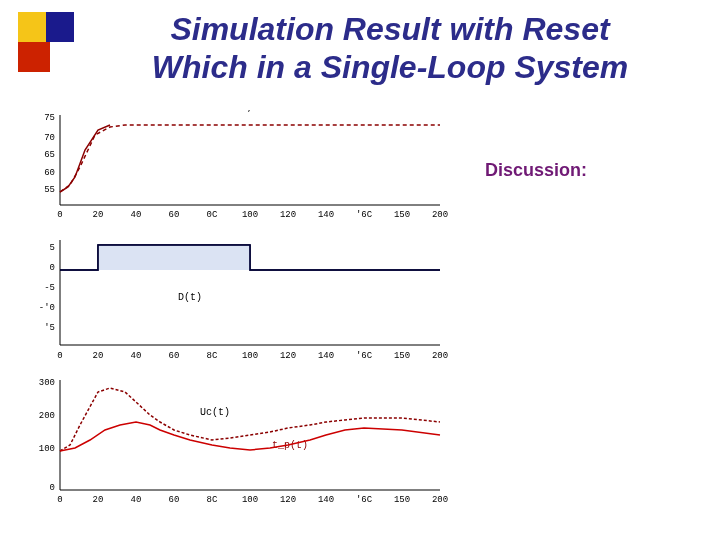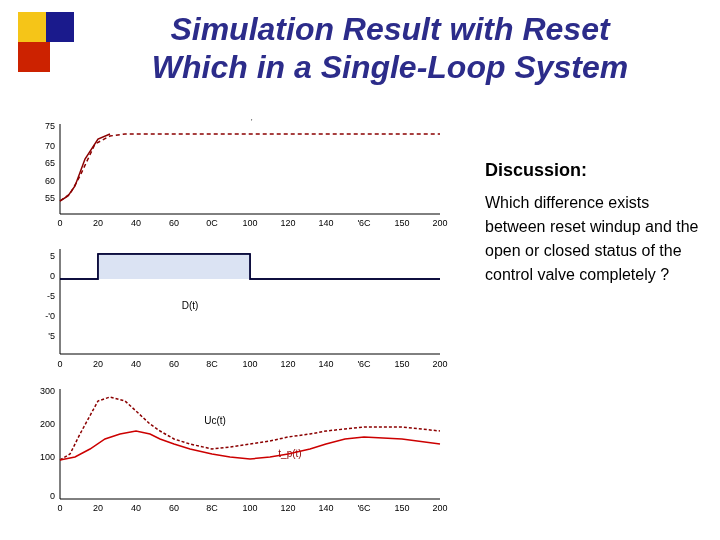--- a/index.html
+++ b/index.html
@@ -33,38 +33,39 @@
       font-weight: bold;
       color: #2c2c8a;
       font-style: italic;
       line-height: 1.2;
       text-align: center;
     }
 
     
     .charts-area {
       position: absolute;
-      top: 119px;
+      top: 110px;
       left: 15px;
       width: 460px;
       height: 400px;
+      font-family: Liberation Mono, monospace;
     }
 
     
     .discussion-area {
       position: absolute;
       top: 160px;
       right: 15px;
       width: 220px;
     }
 
     .discussion-title {
       font-size: 18px;
       font-weight: bold;
-      color: #000000;
+      color: #701a75;
       margin-bottom: 10px;
     }
 
     .discussion-text {
       font-size: 16px;
       color: #000000;
       line-height: 1.5;
     }
 
     
@@ -187,16 +188,15 @@
         <polyline points="0,71 10,65 20,45 38,12 50,8 65,12 76,22 90,35 100,42 114,50 130,55 152,60 170,58 190,55 210,52 228,48 250,45 266,42 285,40 304,38 342,38 380,42" fill="none" stroke="#8B0000" stroke-width="1.5" stroke-dasharray="3,2"></polyline>
 
         <polyline points="0,71 15,68 30,60 45,50 60,45 76,42 90,45 100,50 114,55 130,60 152,65 170,68 190,70 210,68 228,65 250,60 266,55 285,50 304,48 342,50 380,55" fill="none" stroke="#cc0000" stroke-width="1.5"></polyline>
       </g>
 
     </svg>
   </div>
 
   <div class="discussion-area">
     <div class="discussion-title">Discussion:</div>
-    <div class="discussion-text">Which difference exists between reset windup and the open or closed status of the control valve completely ?</div>
   </div>
 
 </div>
 
 </body></html>

